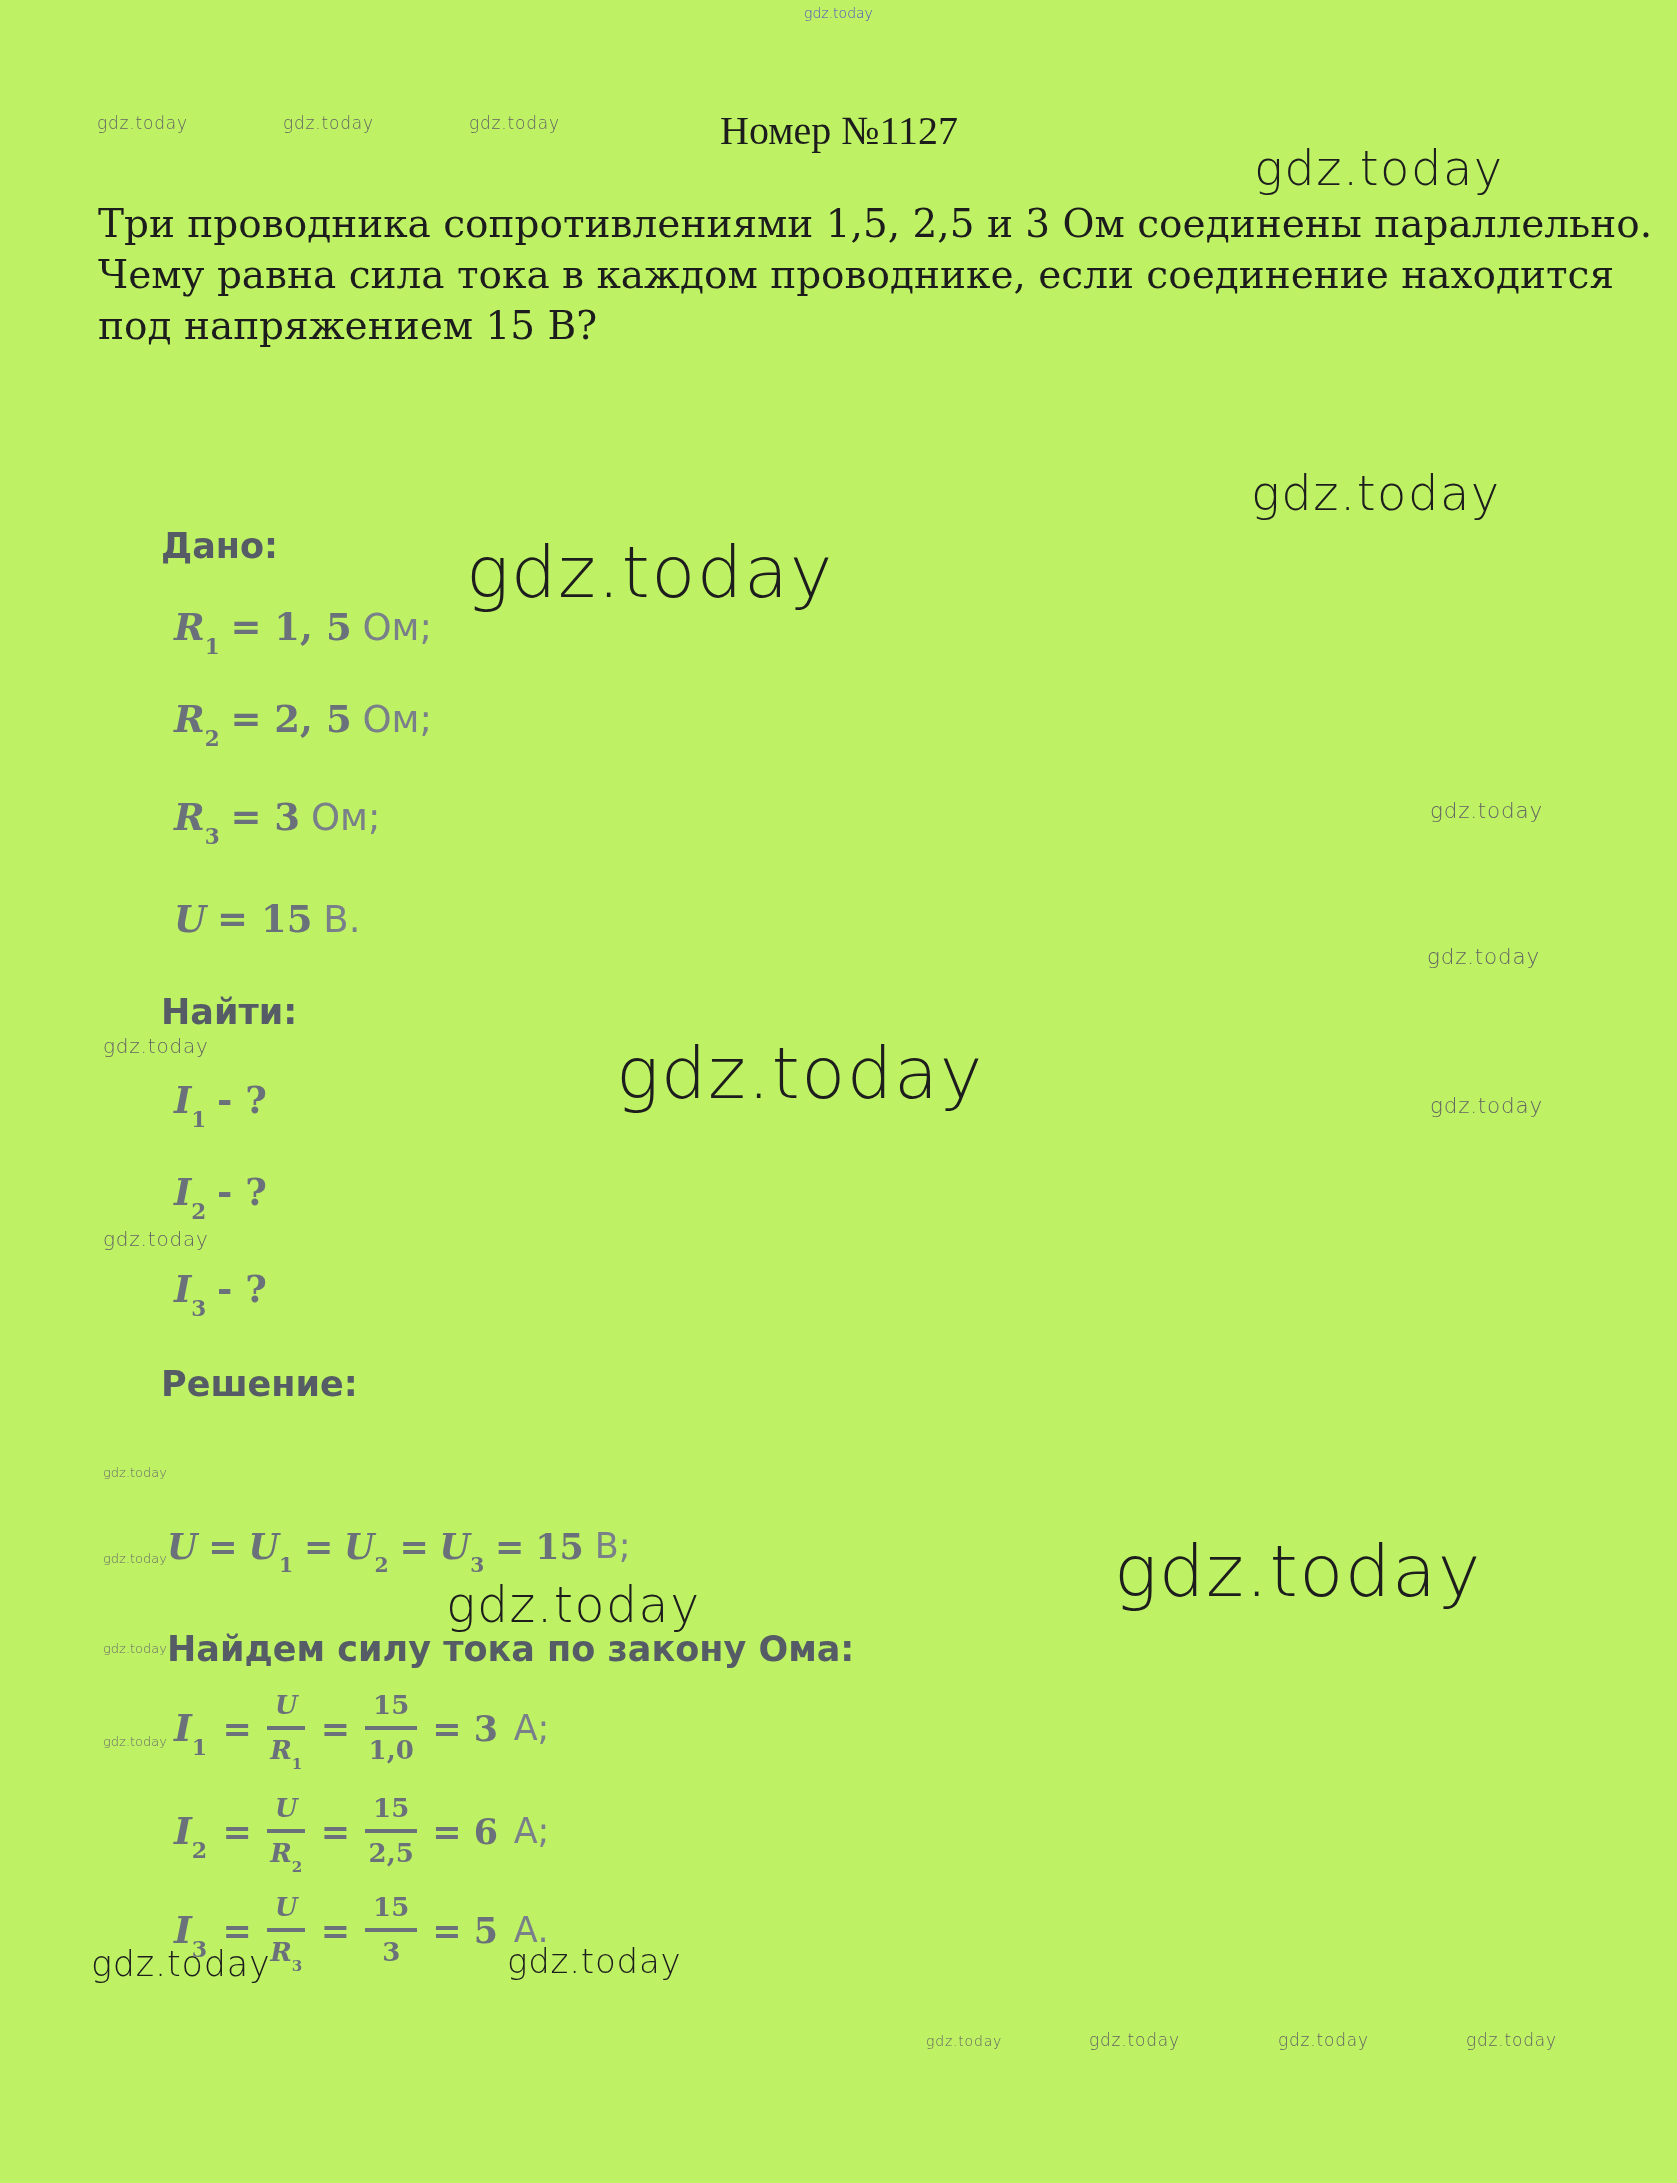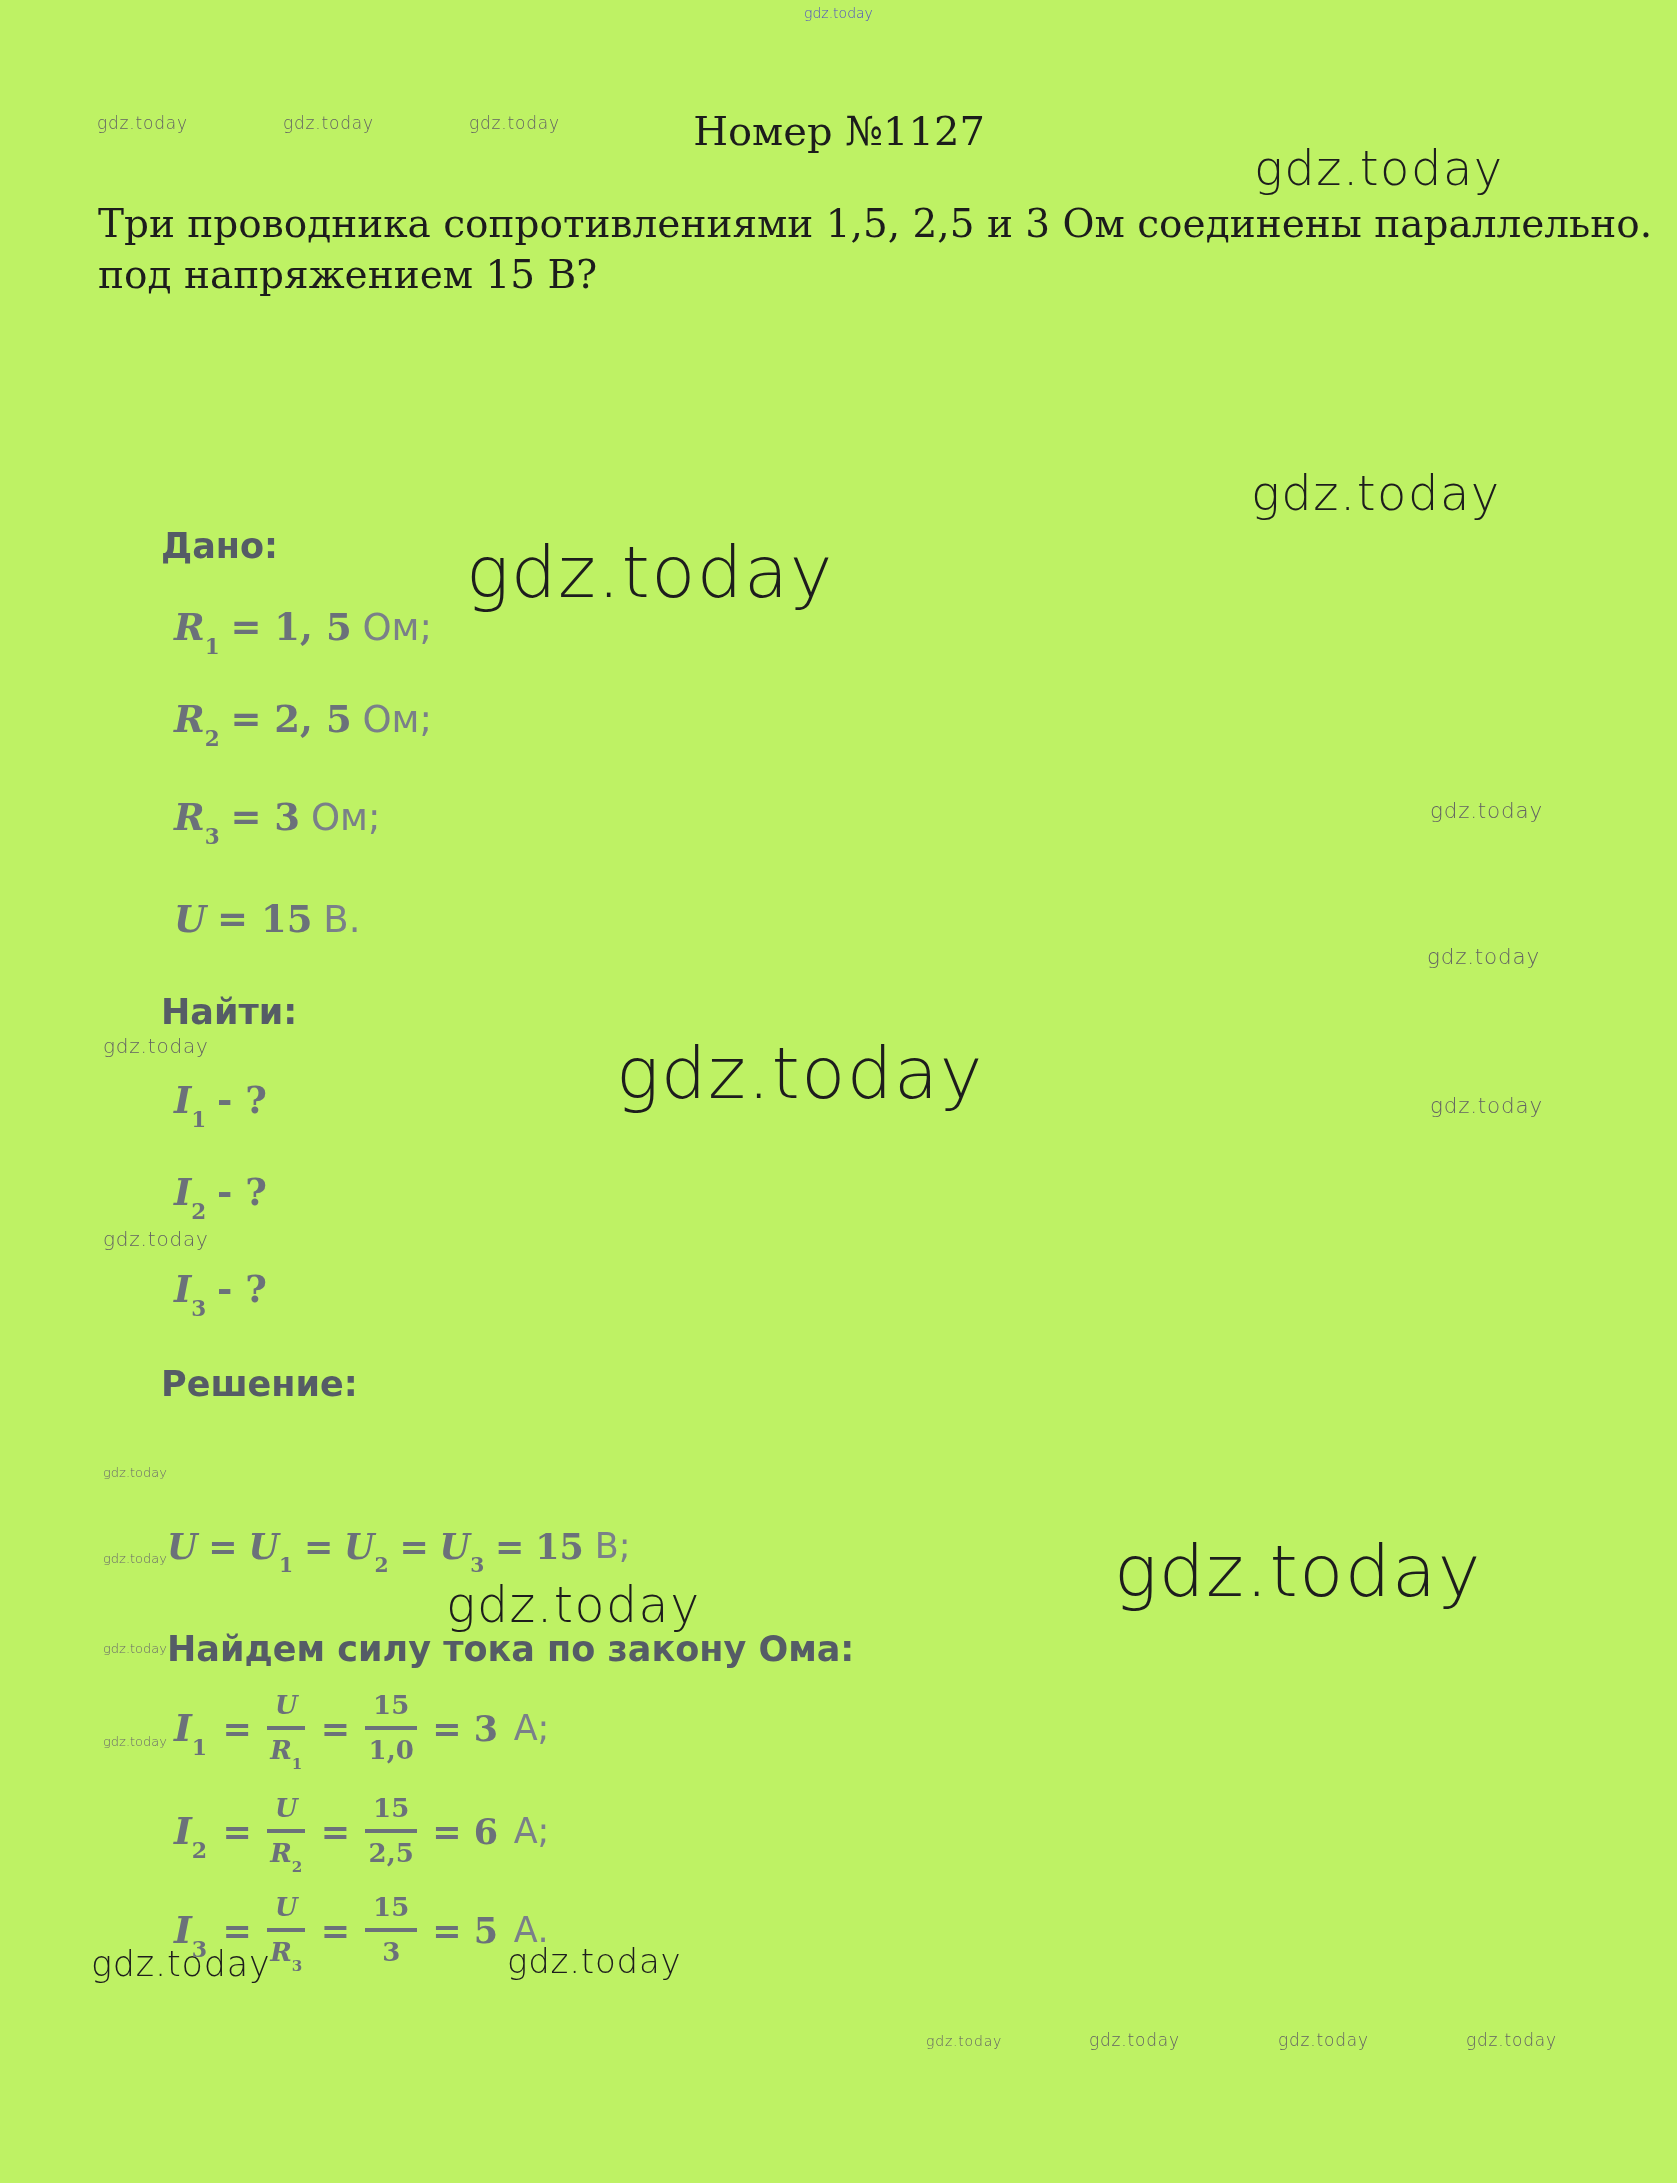--- a/index.html
+++ b/index.html
@@ -61,24 +61,25 @@
   <span class="wm dark" style="left:446px;top:1581px;font-size:49px;">gdz.today</span>
   <span class="wm tiny" style="left:103px;top:1642px;font-size:13px;">gdz.today</span>
   <span class="wm tiny" style="left:103px;top:1735px;font-size:13px;">gdz.today</span>
   <span class="wm dark" style="left:91px;top:1947px;font-size:35px;letter-spacing:0.8px;">gdz.today</span>
   <span class="wm dark" style="left:507px;top:1944px;font-size:34px;letter-spacing:0.8px;">gdz.today</span>
   <span class="wm" style="left:926px;top:2034px;font-size:14px;">gdz.today</span>
   <span class="wm" style="left:1089px;top:2032px;font-size:17px;">gdz.today</span>
   <span class="wm" style="left:1278px;top:2032px;font-size:17px;">gdz.today</span>
   <span class="wm" style="left:1466px;top:2032px;font-size:17px;">gdz.today</span>
 
-  <div class="doc center" style="top:111px;font-size:40px;">Номер №1127</div>
+  <div class="doc center" style="top:111px;font-size:40px;font-family:Liberation Serif, serif;">Номер №1127</div>
 
   <div class="problem" style="left:98px;top:198px;">
     <div>Три проводника сопротивлениями 1,5, 2,5 и 3 Ом соединены параллельно.</div>
+    <div>Чему равна сила тока в каждом проводнике, если соединение находится</div>
     <div>под напряжением 15 В?</div>
   </div>
 
 
   <div class="graybold" style="left:161px;top:529px;font-size:35px;">Дано:</div>
 
   <div class="math" style="left:174px;top:609px;">
     <span><span class="var">R</span><sub>1</sub></span>
     <span class="eqs">= 1, 5</span>
     <span class="unit">Ом;</span>

